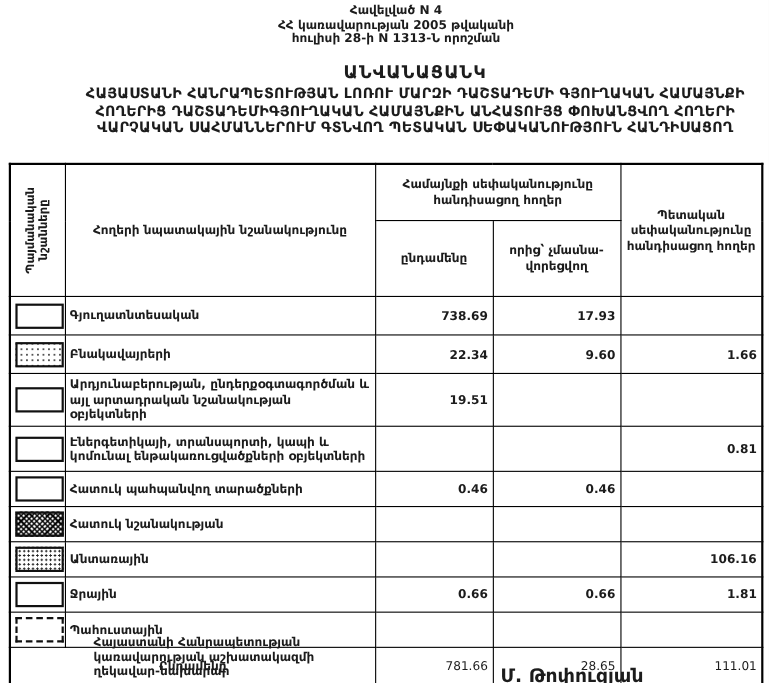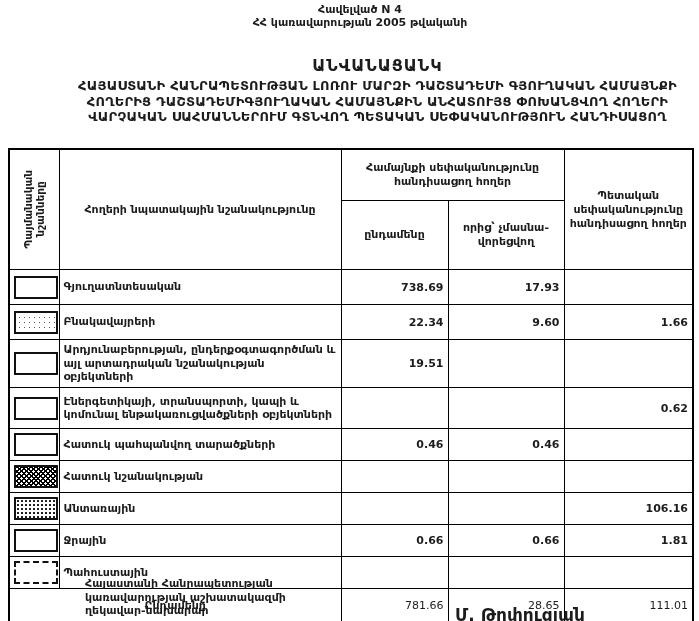--- a/index.html
+++ b/index.html
@@ -66,20 +66,21 @@
   }
 </style>
 </head>
 <body>
 
 <div class="page">
 
   <div class="appendix">
     <div>Հավելված N 4</div>
     <div>ՀՀ կառավարության 2005 թվականի</div>
+    <div>հուլիսի 28-ի N 1313-Ն որոշման</div>
   </div>
 
   <div class="title-block">
     <div class="title-main">ԱՆՎԱՆԱՑԱՆԿ</div>
     <div class="title-line">ՀԱՅԱՍՏԱՆԻ ՀԱՆՐԱՊԵՏՈՒԹՅԱՆ ԼՈՌՈՒ ՄԱՐԶԻ ԴԱՇՏԱԴԵՄԻ ԳՅՈՒՂԱԿԱՆ ՀԱՄԱՅՆՔԻ</div>
     <div class="title-line">ՀՈՂԵՐԻՑ ԴԱՇՏԱԴԵՄԻԳՅՈՒՂԱԿԱՆ ՀԱՄԱՅՆՔԻՆ ԱՆՀԱՏՈՒՅՑ ՓՈԽԱՆՑՎՈՂ ՀՈՂԵՐԻ</div>
     <div class="title-line">ՎԱՐՉԱԿԱՆ ՍԱՀՄԱՆՆԵՐՈՒՄ ԳՏՆՎՈՂ ՊԵՏԱԿԱՆ ՍԵՓԱԿԱՆՈՒԹՅՈՒՆ ՀԱՆԴԻՍԱՑՈՂ</div>
   </div>
 
   <table class="landtable">
@@ -134,21 +135,21 @@
         <td class="numcell"></td>
         <td class="numcell"></td>
       </tr>
       <tr>
         <td class="symcell" style="height:36px;">
             <div class="swatch pat-plain"></div>
           </td>
         <td class="namecell">Էներգետիկայի, տրանսպորտի, կապի և կոմունալ ենթակառուցվածքների  օբյեկտների</td>
         <td class="numcell"></td>
         <td class="numcell"></td>
-        <td class="numcell">0.62</td>
+        <td class="numcell">0.81</td>
       </tr>
       <tr>
         <td class="symcell" style="height:25px;">
             <div class="swatch pat-plain"></div>
           </td>
         <td class="namecell">Հատուկ պահպանվող տարածքների</td>
         <td class="numcell">0.46</td>
         <td class="numcell">0.46</td>
         <td class="numcell"></td>
       </tr>

